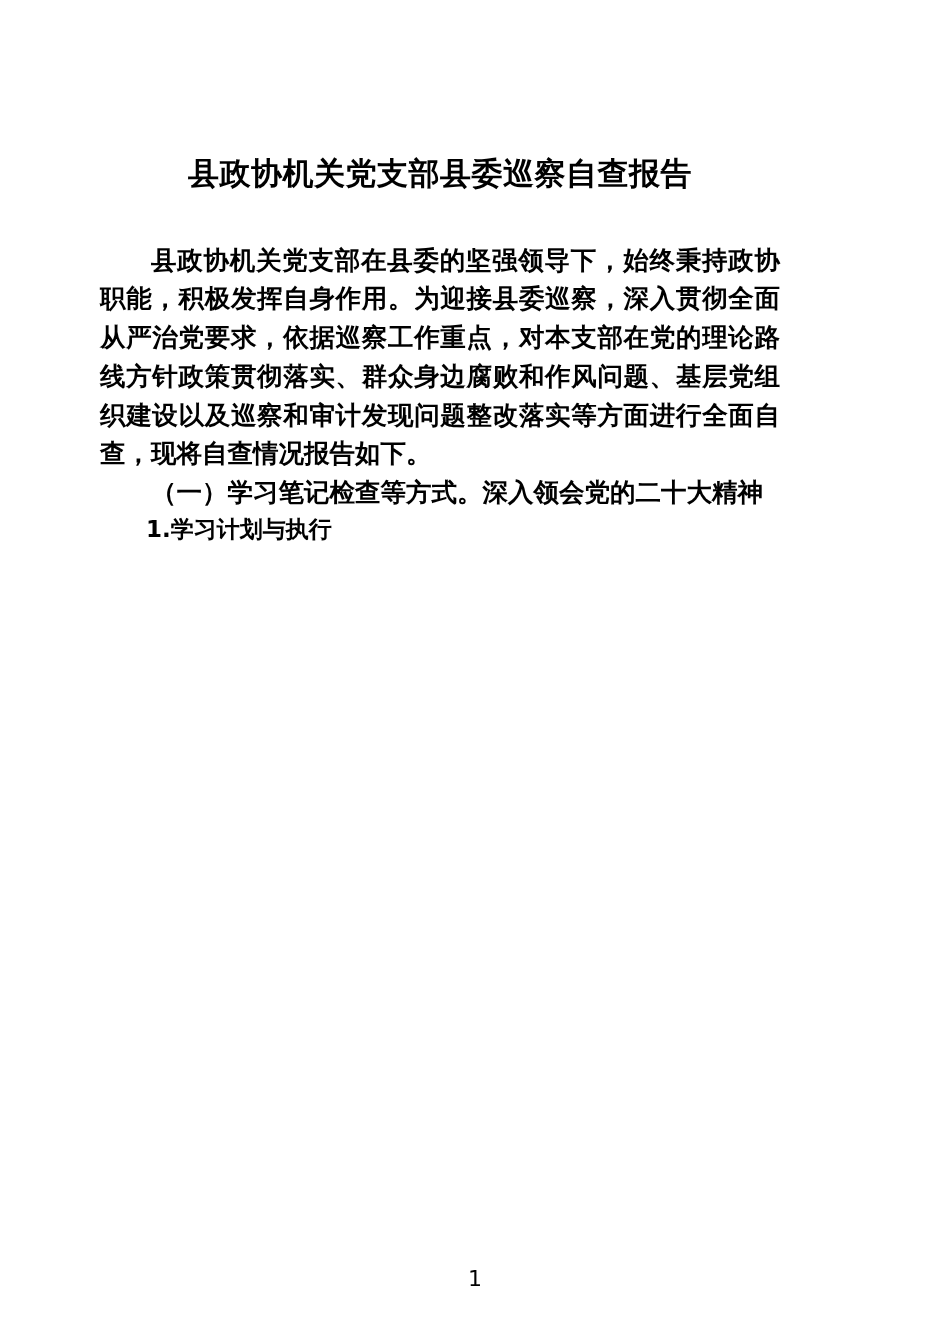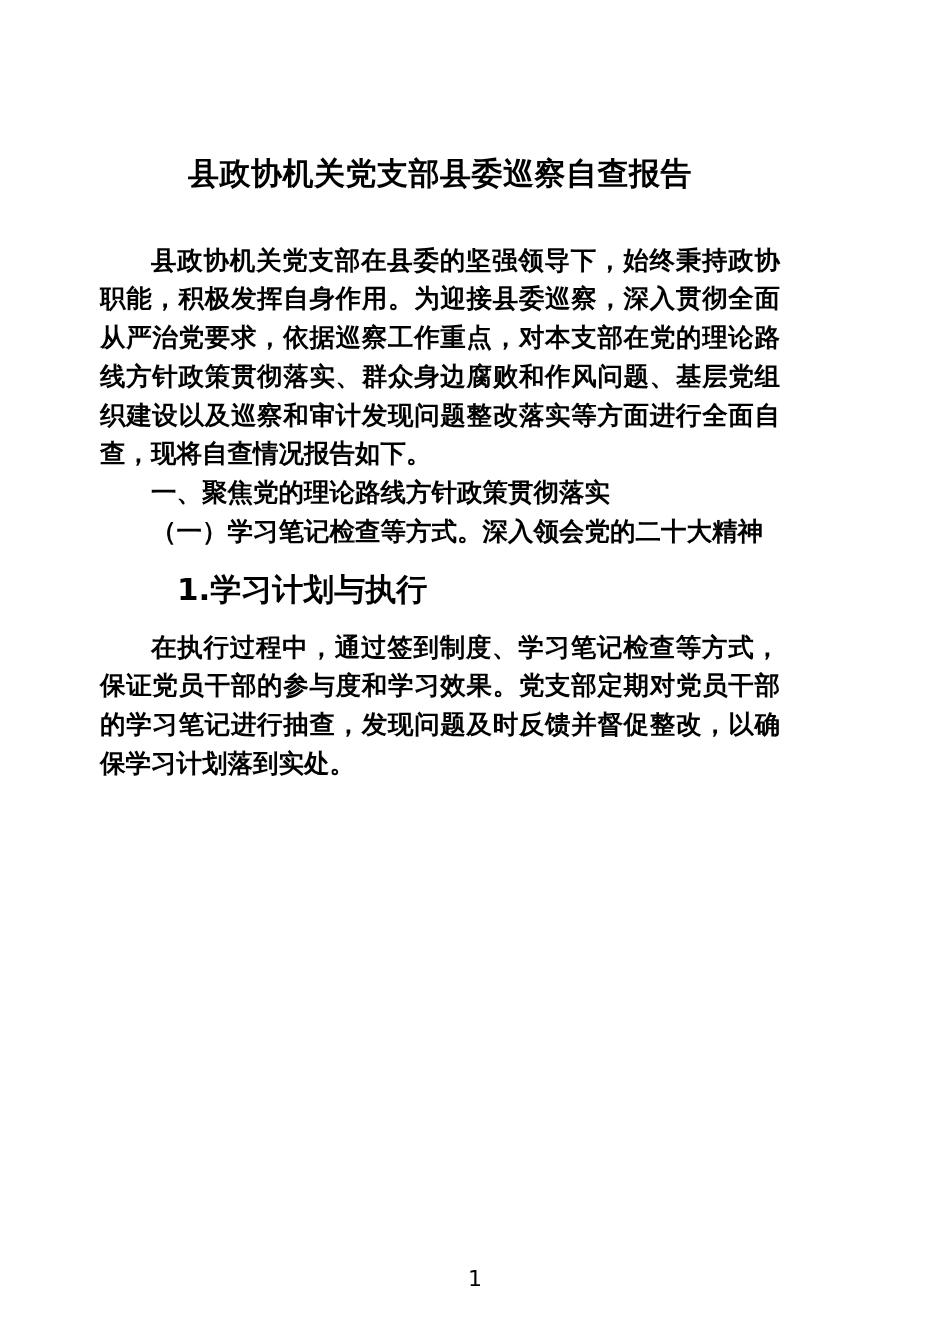--- a/index.html
+++ b/index.html
@@ -39,23 +39,23 @@
     letter-spacing: 0px;
     font-weight: bold;
   }
   .indent2 {
     text-indent: 2em;
   }
   .bold {
     font-weight: bold;
   }
   .heading-run {
-    font-size: 31px;
+    font-size: 23px;
     line-height: 1.52;
-    margin: 15px;
+    margin: 0;
     text-indent: 2em;
   }
   .heading-run .bold {
     font-weight: bold;
   }
   .page-number {
     position: absolute;
     bottom: 54px;
     left: 0;
     width: 950px;
@@ -66,28 +66,26 @@
 </style>
 </head>
 <body>
 
 <div class="page">
 
   <h1 class="doc-title">县政协机关党支部县委巡察自查报告</h1>
 
   <p class="para indent2">县政协机关党支部在县委的坚强领导下，始终秉持政协职能，积极发挥自身作用。为迎接县委巡察，深入贯彻全面从严治党要求，依据巡察工作重点，对本支部在党的理论路线方针政策贯彻落实、群众身边腐败和作风问题、基层党组织建设以及巡察和审计发现问题整改落实等方面进行全面自查，现将自查情况报告如下。</p>
 
-  <p class="para indent2">一、聚焦党的理论路线方针政策贯彻落实</p>
 
   <p class="para indent2">（一）学习笔记检查等方式。深入领会党的二十大精神</p>
 
   <p class="heading-run">
     <span class="bold">1.</span><span class="bold">学习计划与执行</span>
   </p>
 
 
-  <p class="para indent2">在执行过程中，通过签到制度、学习笔记检查等方式，保证党员干部的参与度和学习效果。党支部定期对党员干部的学习笔记进行抽查，发现问题及时反馈并督促整改，以确保学习计划落到实处。</p>
 
 
 
   <div class="page-number">1</div>
 
 </div>
 
 </body></html>

